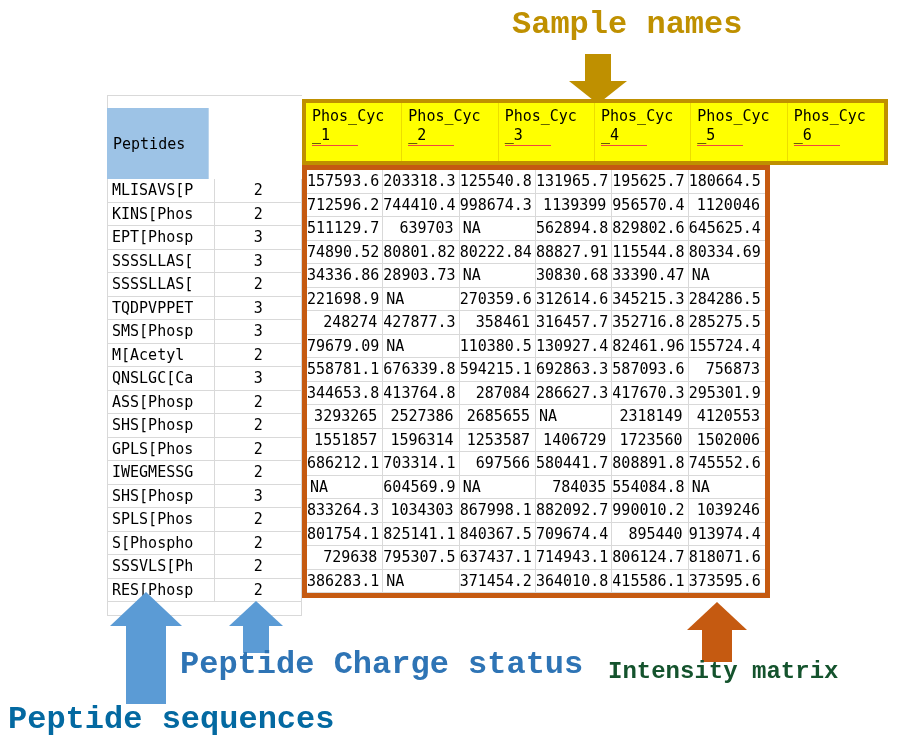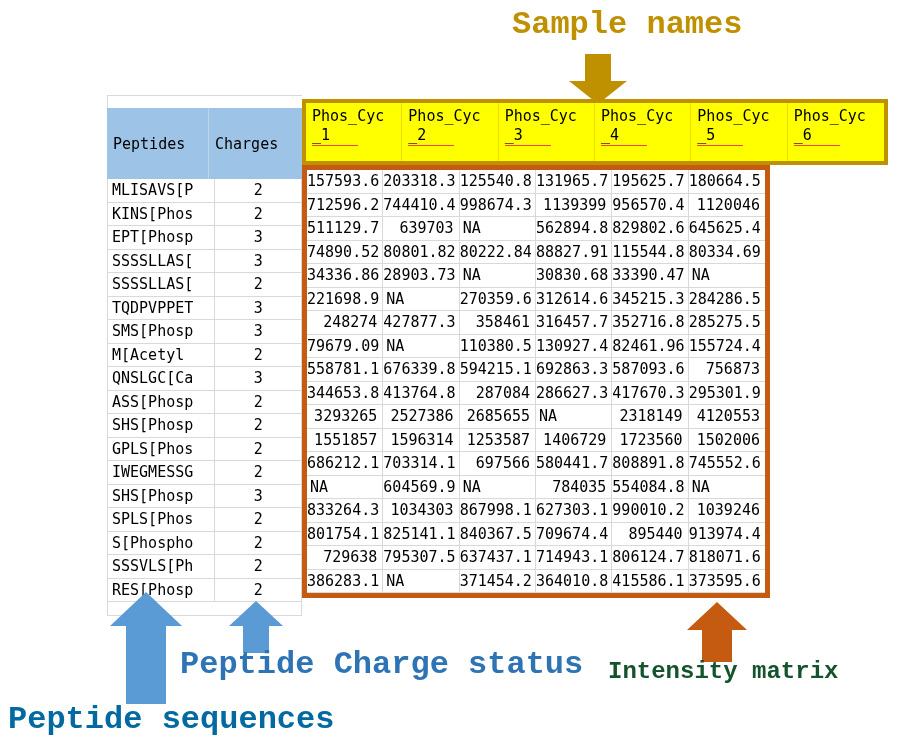--- a/index.html
+++ b/index.html
@@ -76,21 +76,20 @@
 <div class="stage">
 
   <div class="lbl lbl-gold">Sample names</div>
   <div class="gold-shaft"></div>
   <div class="gold-head"></div>
 
   <div class="left-table">
     <div class="sliver-top"></div>
     <div class="hdr-row">
       <div class="hdr-cell hdr-peptides">Peptides</div>
-      <div class="hdr-cell hdr-charges">Charges</div>
     </div>
     <div id="left-rows">
         <div class="lrow">
           <div class="lcell pep">MLISAVS[P</div>
           <div class="lcell chg">2</div>
         </div>
         <div class="lrow">
           <div class="lcell pep">KINS[Phos</div>
           <div class="lcell chg">2</div>
         </div>
@@ -270,21 +269,21 @@
       <div class="mcell">745552.6</div>
       <div class="mcell na">NA</div>
       <div class="mcell">604569.9</div>
       <div class="mcell na">NA</div>
       <div class="mcell">784035</div>
       <div class="mcell">554084.8</div>
       <div class="mcell na">NA</div>
       <div class="mcell">833264.3</div>
       <div class="mcell">1034303</div>
       <div class="mcell">867998.1</div>
-      <div class="mcell">627303.1</div>
+      <div class="mcell">882092.7</div>
       <div class="mcell">990010.2</div>
       <div class="mcell">1039246</div>
       <div class="mcell">801754.1</div>
       <div class="mcell">825141.1</div>
       <div class="mcell">840367.5</div>
       <div class="mcell">709674.4</div>
       <div class="mcell">895440</div>
       <div class="mcell">913974.4</div>
       <div class="mcell">729638</div>
       <div class="mcell">795307.5</div>

